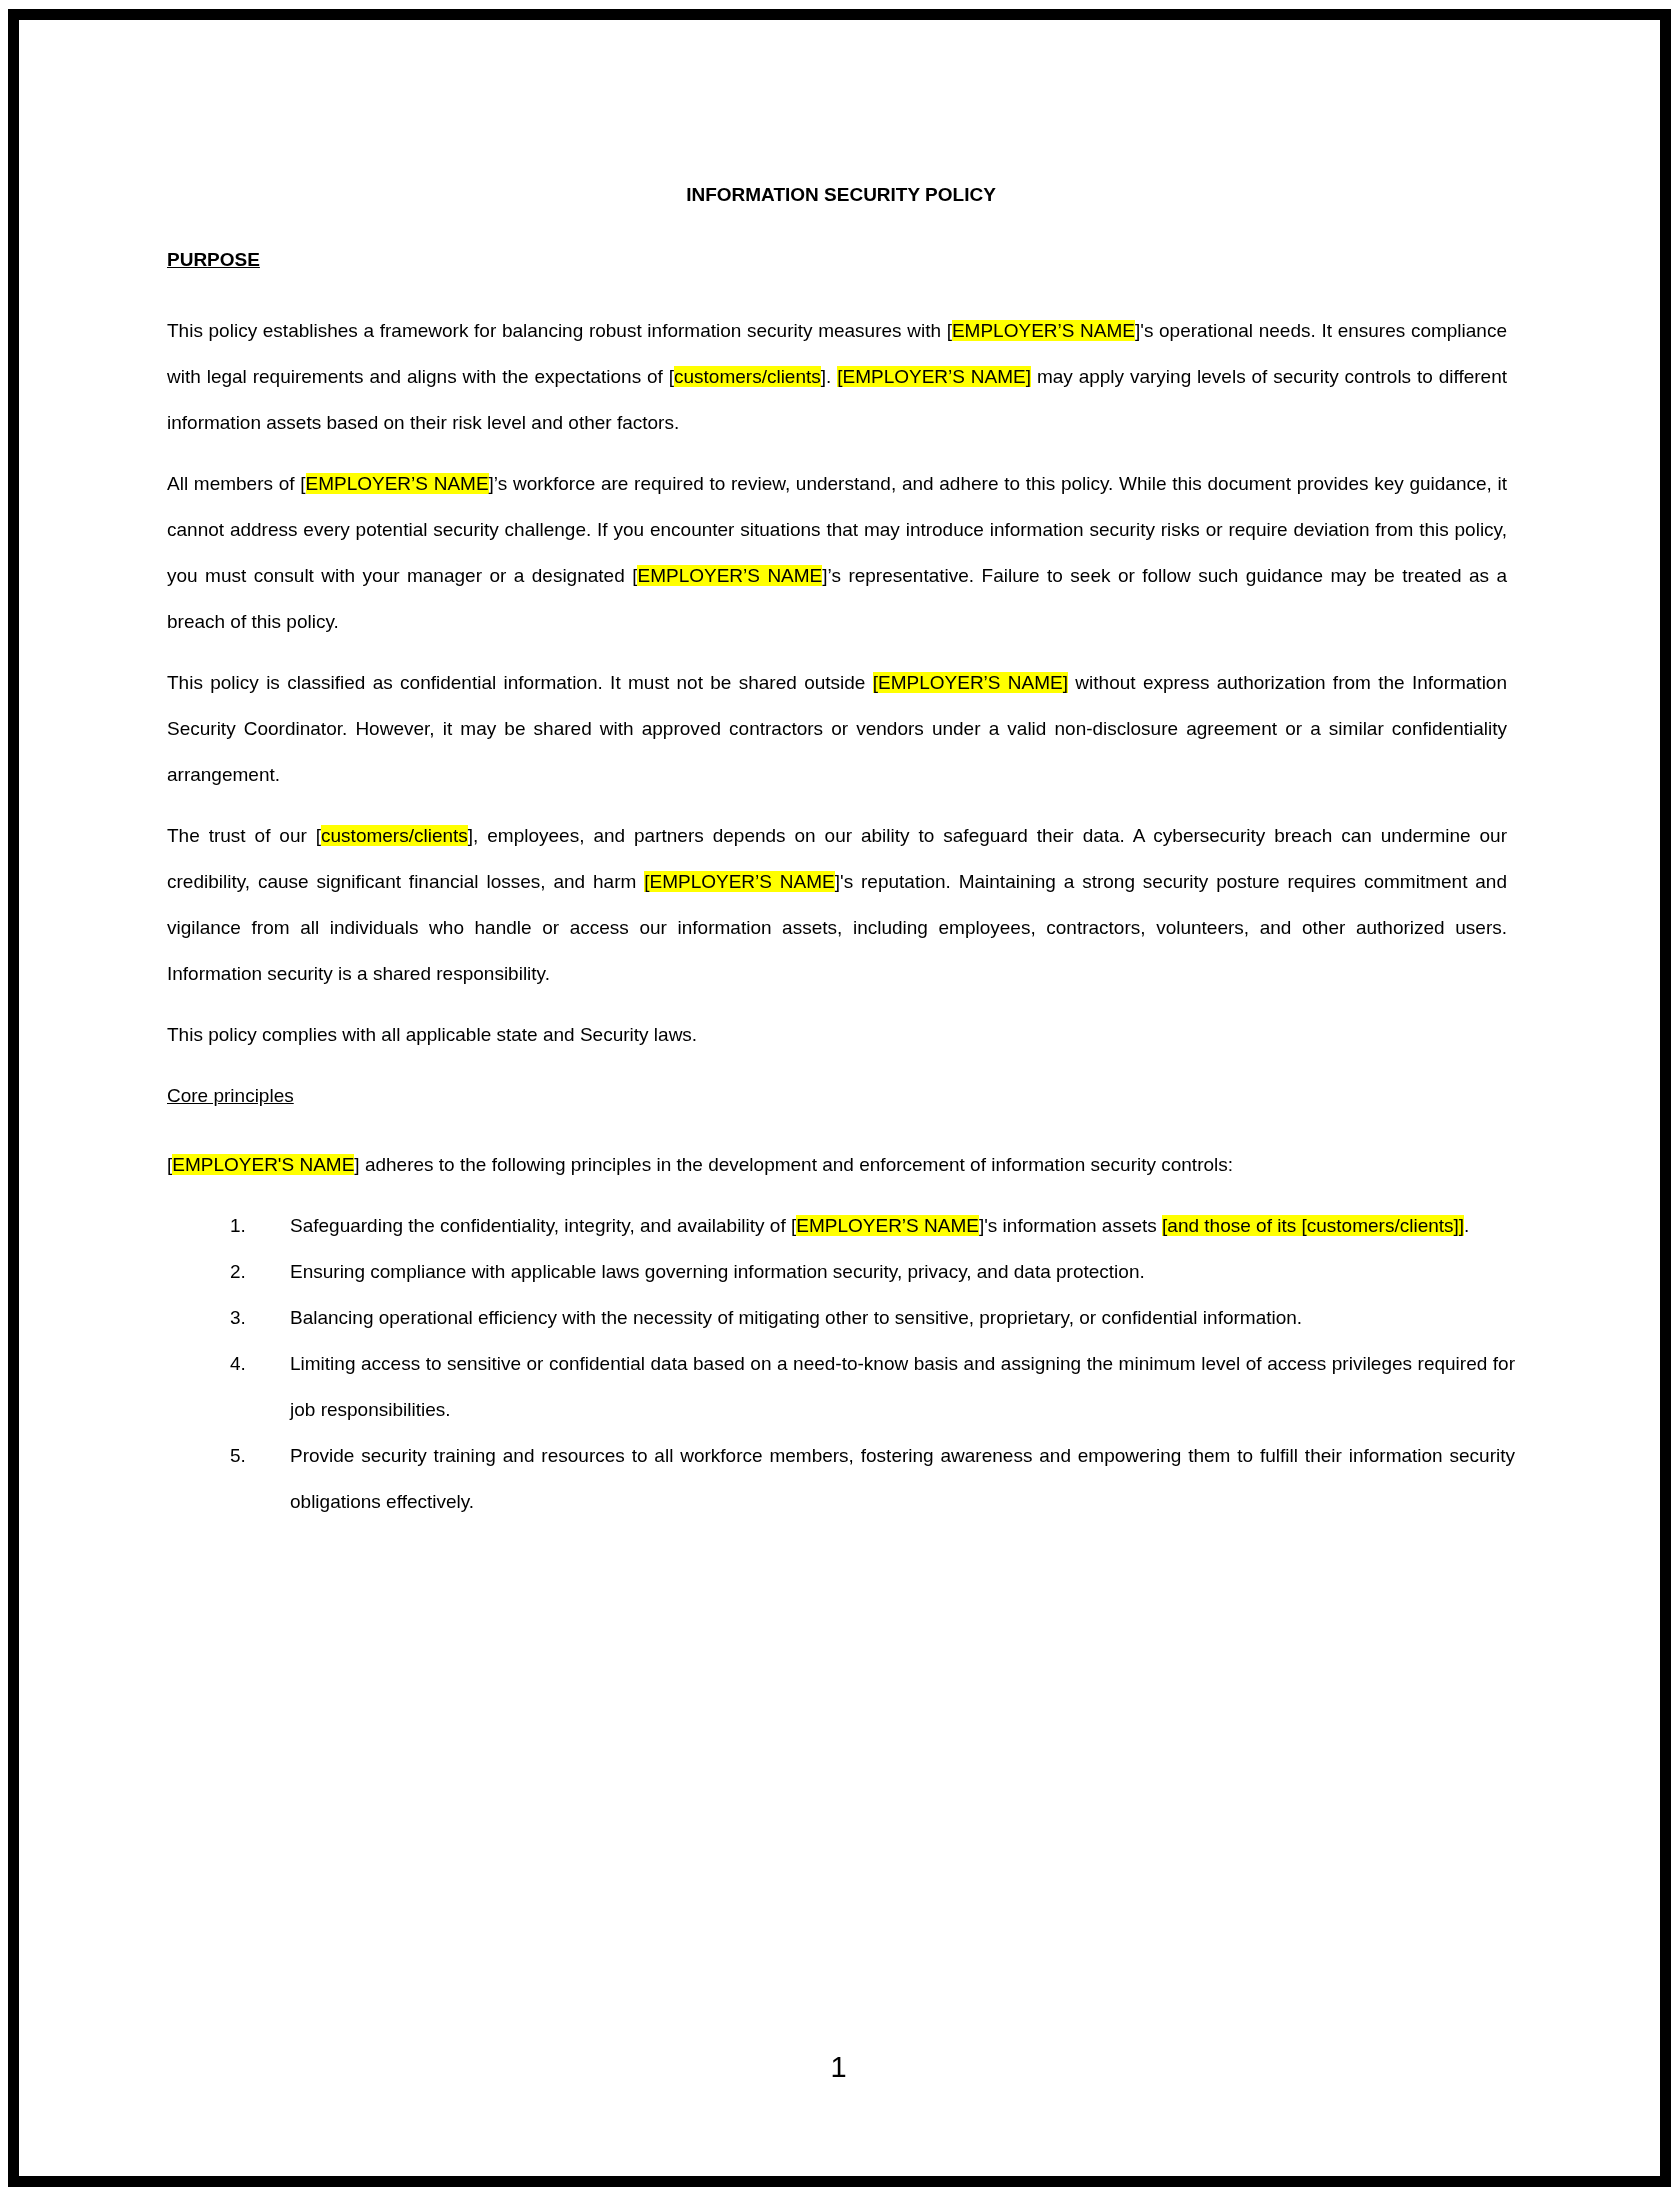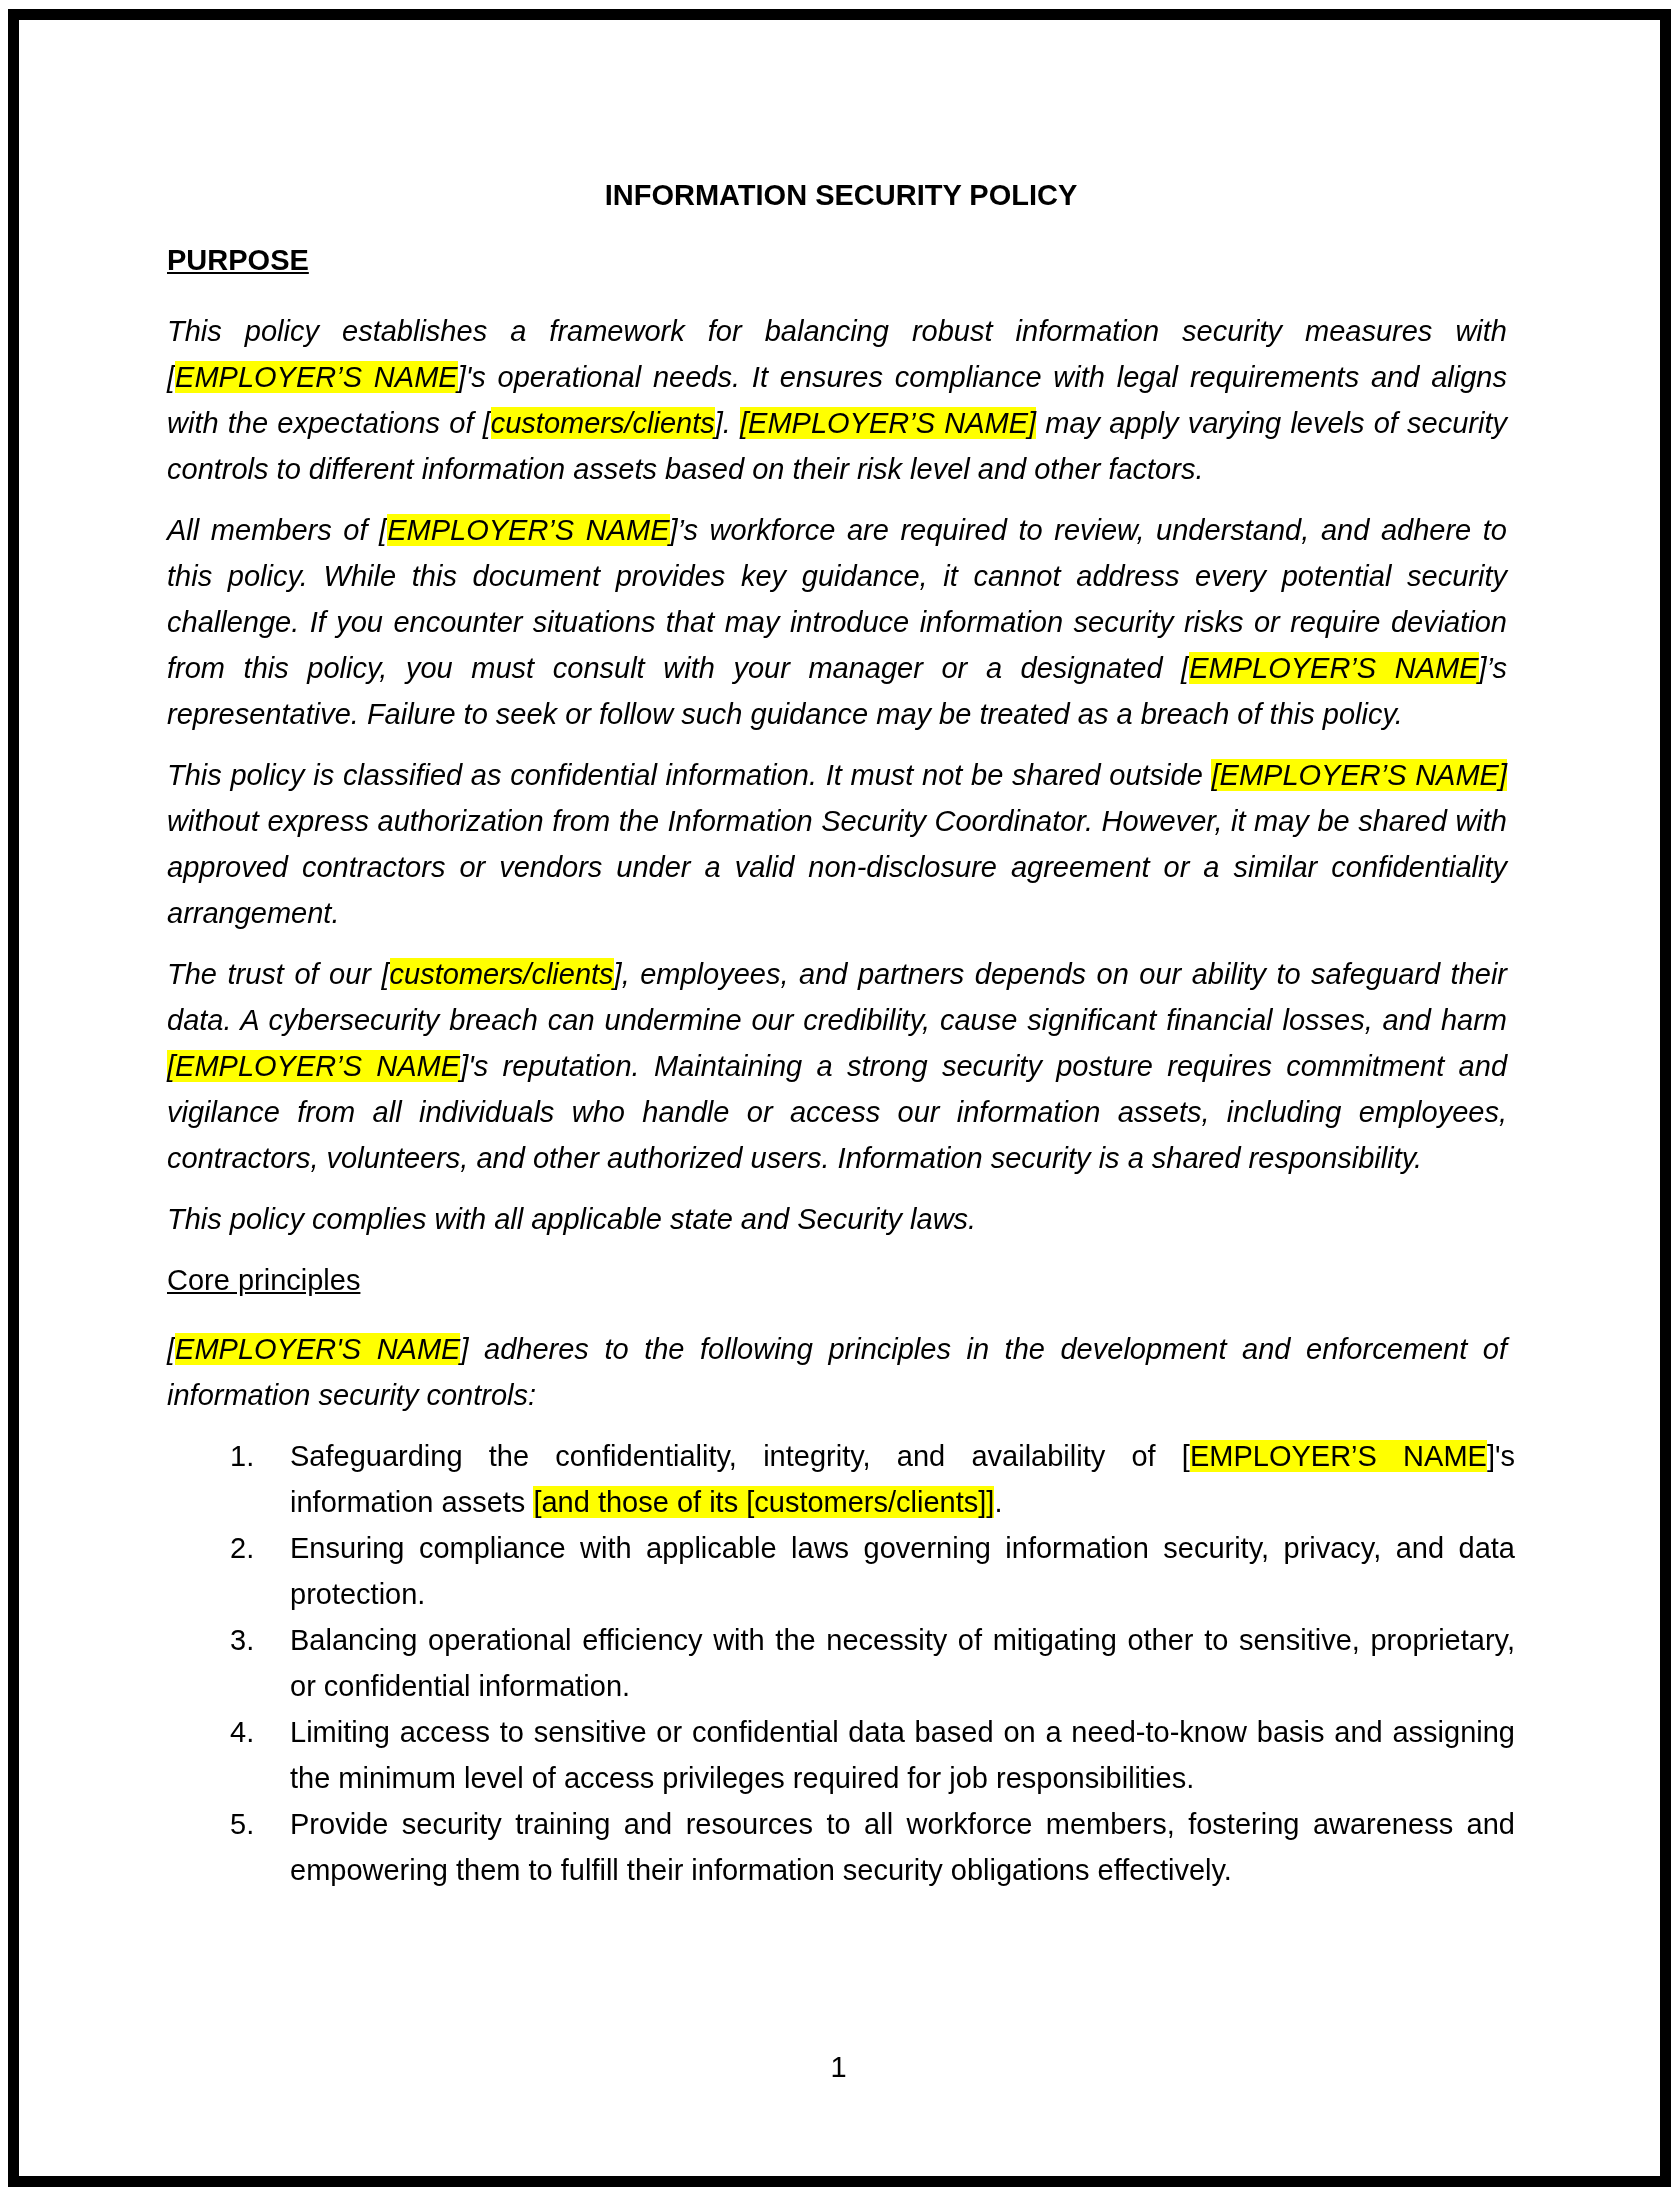--- a/index.html
+++ b/index.html
@@ -21,37 +21,36 @@
     left: 8px;
     right: 6.1px;
     bottom: 2.6px;
     border: 11.4px solid #000000;
   }
   .content {
     position: absolute;
     left: 167px;
     width: 1348px;
     top: 172px;
-    font-size: 29px;
+    font-size: 19px;
     line-height: 46px;
   }
   .doc-title {
     text-align: center;
     font-weight: bold;
     margin: 0 0 19.3px 0;
   }
   .heading {
     font-weight: bold;
     margin: 0 0 24.6px 0;
     text-decoration: underline;
   }
   .para {
     text-align: justify;
     margin: 0 8px 15px 0;
-    font-style: italic;
   }
   .hl {
     background: var(--hl, #ffff00);
   }
   .core-heading {
     font-weight: normal;
     text-decoration: underline;
     margin: 5.3px 0 23px 0;
   }
   .policy-list {

